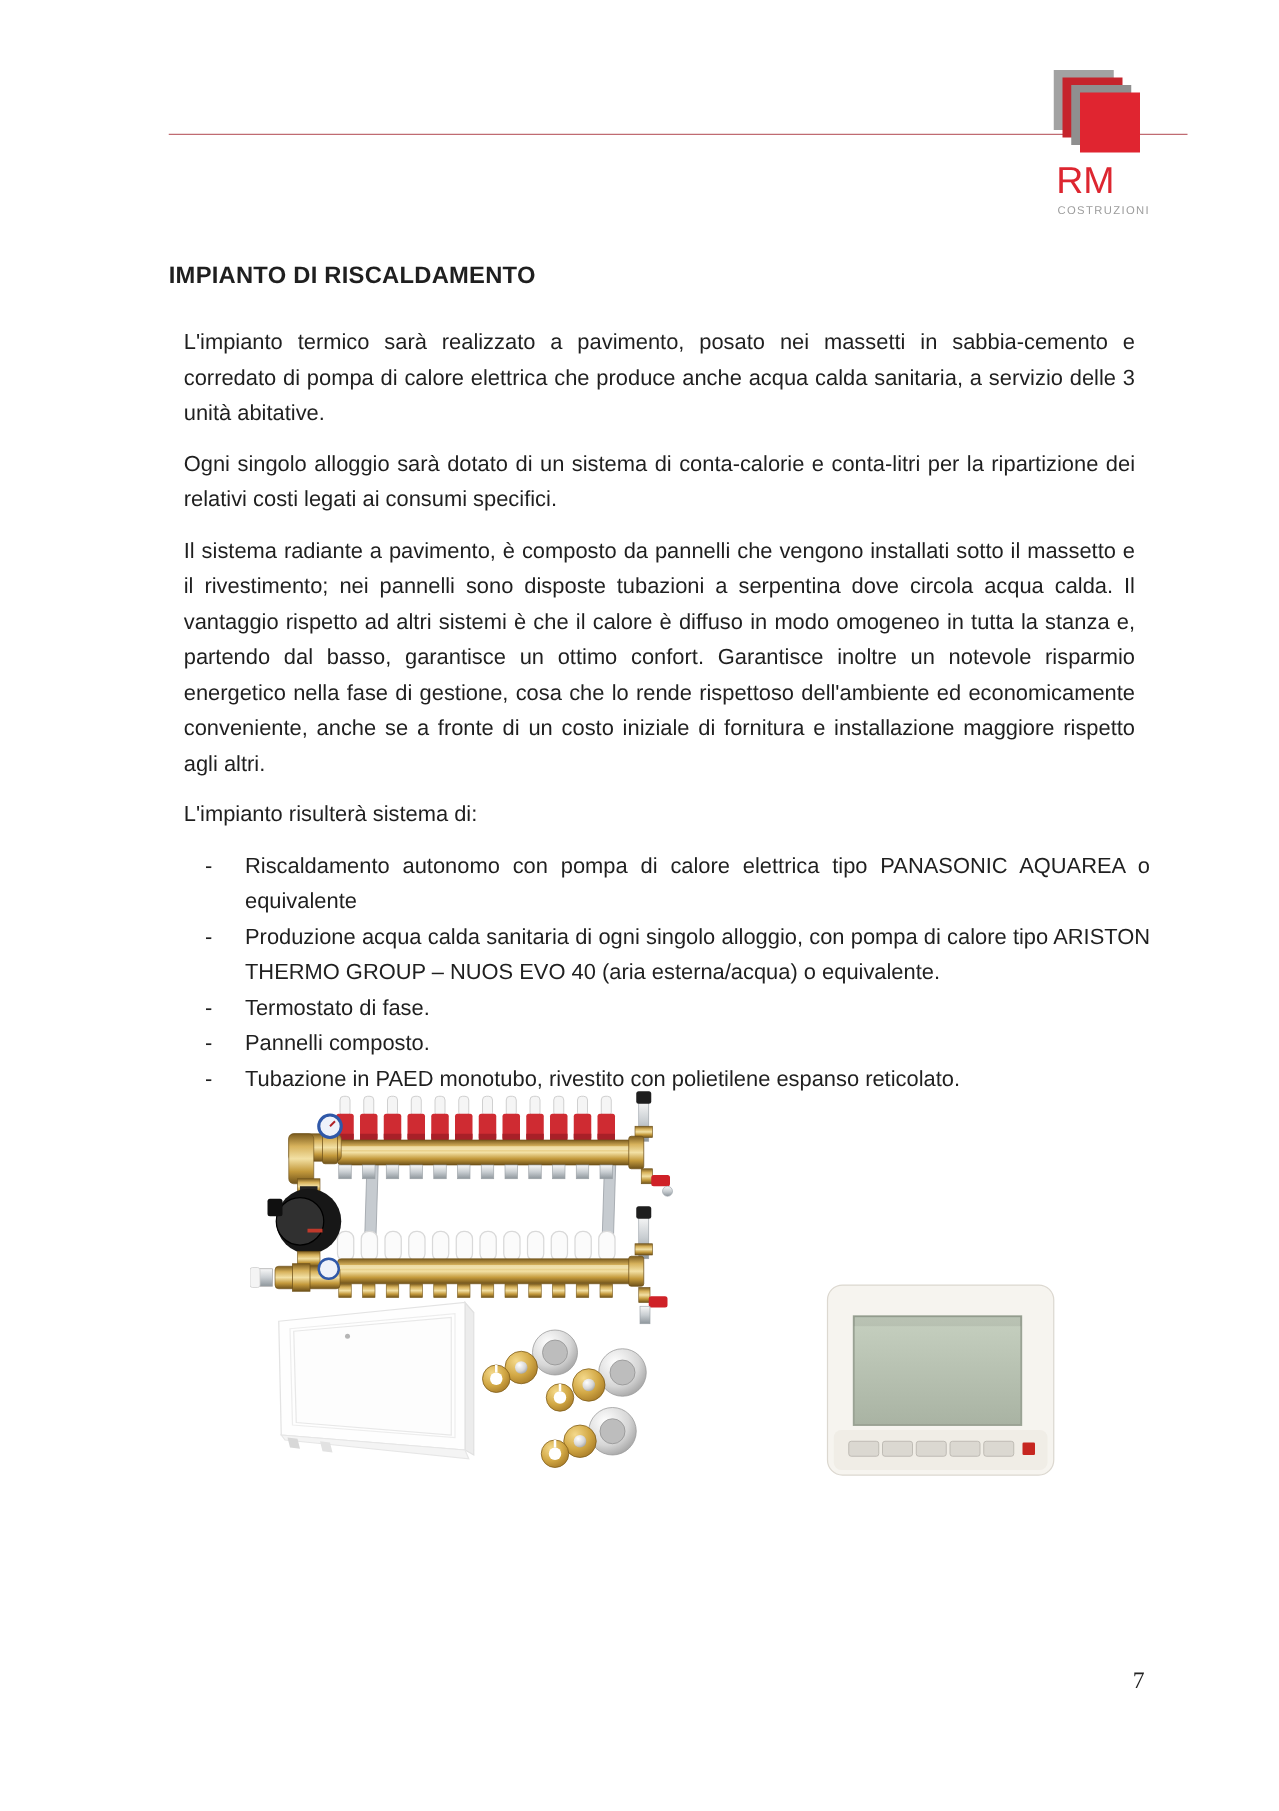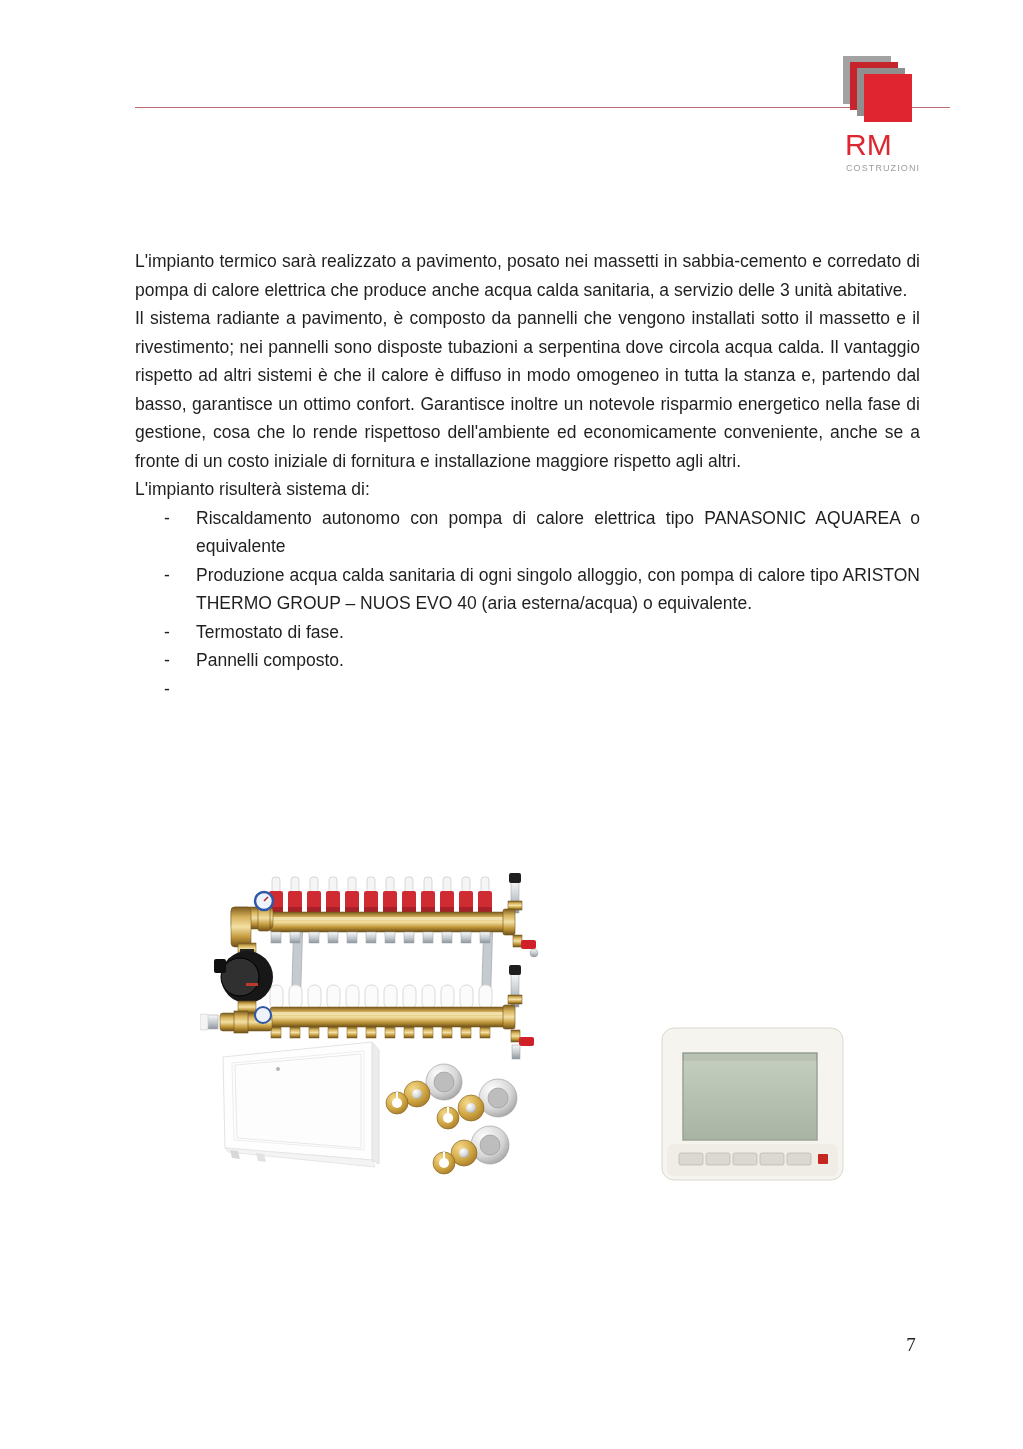--- a/index.html
+++ b/index.html
@@ -13,21 +13,21 @@
   .logo .sq{position:absolute;width:48px;height:48px;}
   .sq1{left:5px;top:6px;background:#a2a2a2;}
   .sq2{left:12px;top:12px;background:#c5242c;}
   .sq3{left:19px;top:18px;background:#8f8f8f;}
   .sq4{left:26px;top:24px;width:49px;height:49px;background:#e02530;}
   .logo-brand{position:absolute;left:7px;top:74px;font-size:30px;line-height:42px;color:#dd2630;font-weight:400;letter-spacing:0px;}
   .logo-sub{position:absolute;left:8px;top:113px;font-size:9px;letter-spacing:1.1px;color:#9c9c9c;}
   
   .title{position:absolute;left:135px;top:197px;font-size:19px;line-height:22px;font-weight:bold;letter-spacing:.2px;}
   .content{position:absolute;left:135px;top:247px;width:785px;font-size:17.5px;line-height:28.5px;text-align:justify;}
-  .content p{margin:0;}
+  .content p{margin:12px;}
   .content ul{margin:0;padding:0;list-style:none;}
   .content li{position:relative;padding-left:61px;text-align:justify;}
   .li-marker{position:absolute;left:29px;top:0;}
   
   .fig{position:absolute;}
   #fig-manifold{left:200px;top:865px;}
   #fig-cabinet{left:218px;top:1038px;}
   #fig-fittings{left:380px;top:1052px;}
   #fig-thermostat{left:653px;top:1018px;}
   
@@ -43,31 +43,33 @@
 
   <div class="logo">
     <div class="sq sq1"></div>
     <div class="sq sq2"></div>
     <div class="sq sq3"></div>
     <div class="sq sq4"></div>
     <div class="logo-brand">RM</div>
     <div class="logo-sub">COSTRUZIONI</div>
   </div>
 
+  <h1 class="title">IMPIANTO DI RISCALDAMENTO</h1>
 
   <div class="content">
     <p>L'impianto termico sarà realizzato a pavimento, posato nei massetti in sabbia-cemento e corredato di pompa di calore elettrica che produce anche acqua calda sanitaria, a servizio delle 3 unità abitative.</p>
+    <p>Ogni singolo alloggio sarà dotato di un sistema di conta-calorie e conta-litri per la ripartizione dei relativi costi legati ai consumi specifici.</p>
     <p>Il sistema radiante a pavimento, è composto da pannelli che vengono installati sotto il massetto e il rivestimento; nei pannelli sono disposte tubazioni a serpentina dove circola acqua calda. Il vantaggio rispetto ad altri sistemi è che il calore è diffuso in modo omogeneo in tutta la stanza e, partendo dal basso, garantisce un ottimo confort.  Garantisce inoltre un notevole risparmio energetico nella fase di gestione, cosa che lo rende rispettoso dell'ambiente ed economicamente conveniente, anche se a fronte di un costo iniziale di fornitura e installazione maggiore rispetto agli altri.</p>
     <p>L'impianto risulterà sistema di:</p>
     <ul>
       <li><span class="li-marker">-</span><span>Riscaldamento autonomo con pompa di calore elettrica tipo PANASONIC AQUAREA  o equivalente</span></li>
       <li><span class="li-marker">-</span><span>Produzione acqua calda sanitaria di ogni singolo alloggio, con pompa di calore tipo ARISTON THERMO GROUP – NUOS EVO 40 (aria esterna/acqua) o equivalente.</span></li>
       <li><span class="li-marker">-</span><span>Termostato di fase.</span></li>
       <li><span class="li-marker">-</span><span>Pannelli composto.</span></li>
-      <li><span class="li-marker">-</span></li>
+      <li><span class="li-marker">-</span><span>Tubazione in PAED monotubo, rivestito con polietilene espanso reticolato.</span></li>
     </ul>
   </div>
 
   <svg id="fig-manifold" class="fig" width="340" height="205" viewBox="0 0 340 205" role="img">
     <defs>
       <linearGradient id="brass" x1="0" y1="0" x2="0" y2="1">
         <stop offset="0" stop-color="#7c5c1e"></stop>
           <stop offset="0.25" stop-color="#d7b25c"></stop>
         <stop offset="0.5" stop-color="#f2e0a4"></stop>
           <stop offset="0.75" stop-color="#c49a3c"></stop>

